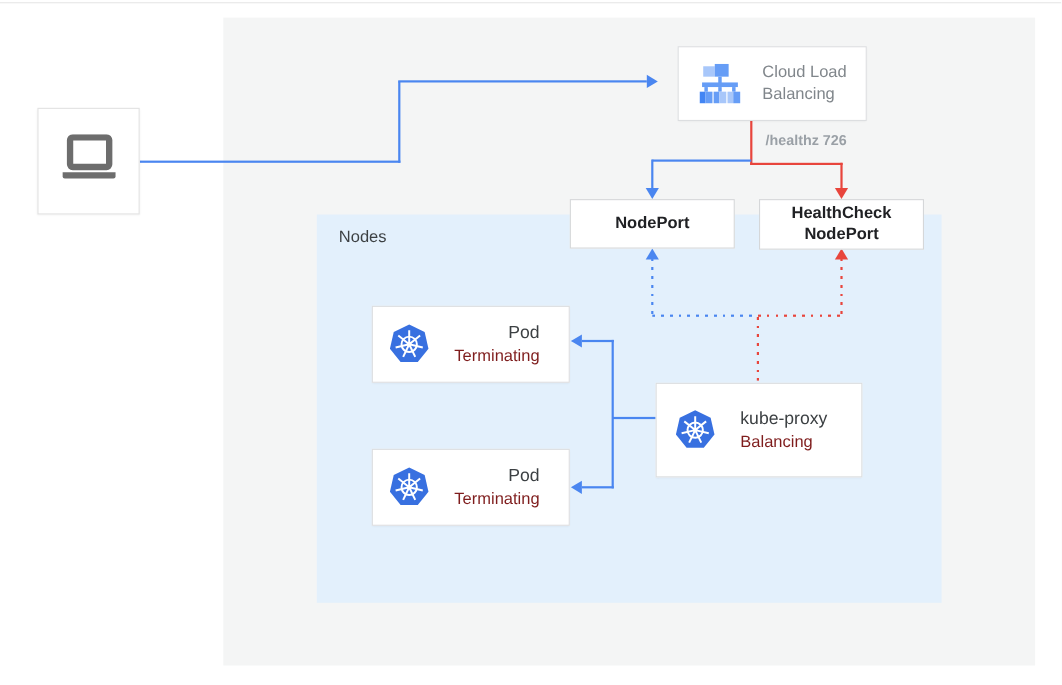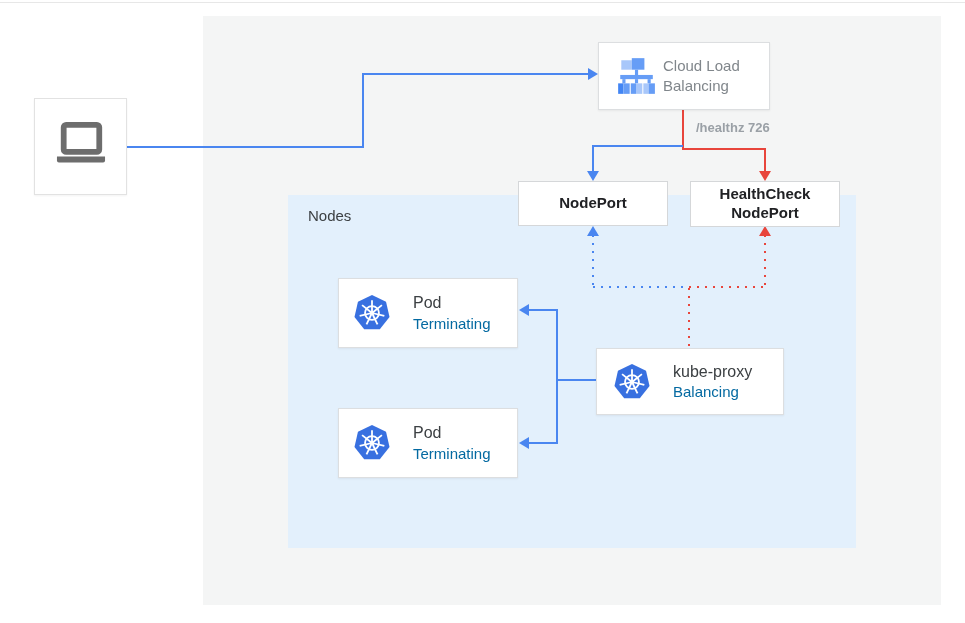--- a/index.html
+++ b/index.html
@@ -30,22 +30,22 @@
   }
   .card {
     position: absolute;
     background: #ffffff;
     border: 1px solid #dcdee0;
     box-shadow: 0 1px 2px rgba(0,0,0,0.06);
     display: flex;
     align-items: center;
   }
   .card .txt { display: flex; flex-direction: column; line-height: 1.35; }
-  .card .title { font-size: 16px; color: #3c4043; }
-  .card .sub { font-size: 15px; color: #0369a1; }
+  .card .title { font-size: 16px; color: #3c4043; text-align: right; }
+  .card .sub { font-size: 15px; color: #7f1d1d; }
   .port-box {
     position: absolute;
     background: #ffffff;
     border: 1px solid #d5d7d9;
     display: flex; align-items: center; justify-content: center;
     text-align: center;
     font-size: 15px; font-weight: bold; color: #202124;
     line-height: 1.25;
   }
   .laptop-card {
@@ -122,21 +122,21 @@
 
   <div class="laptop-card">
     <span class="icon-wrap">
       <svg width="62" height="50" viewBox="0 0 64 52">
         <rect x="14" y="3" width="37" height="28" rx="2.5" fill="none" stroke="#6d6d6d" stroke-width="6"></rect>
         <path d="M7 36 h50 v4 a2 2 0 0 1 -2 2 h-46 a2 2 0 0 1 -2 -2 z" fill="#6d6d6d"></path>
       </svg>
     </span>
   </div>
 
-  <div class="card" style="left:598px;top:42px;width:172px;height:68px;padding:0 16px;gap:6px;">
+  <div class="card" style="left:616px;top:42px;width:172px;height:68px;padding:0 16px;gap:18px;">
     <span class="icon-wrap">
       <svg width="42" height="38" viewBox="0 0 40 36">
         <rect x="6" y="3" width="10" height="9" fill="#a8c7fa"></rect>
         <rect x="16" y="1" width="12" height="11" fill="#669df6"></rect>
         <rect x="19" y="12" width="3" height="6" fill="#669df6"></rect>
         <rect x="5" y="17" width="31" height="4" fill="#669df6"></rect>
         <rect x="7" y="21" width="3" height="4" fill="#669df6"></rect>
         <rect x="19" y="21" width="3" height="4" fill="#669df6"></rect>
         <rect x="31" y="21" width="3" height="4" fill="#669df6"></rect>
         <rect x="3" y="25" width="5" height="10" fill="#4285f4"></rect>
@@ -198,21 +198,21 @@
         </g>
         <circle cx="18" cy="18" r="2.1" fill="#ffffff"></circle>
       </svg>
     </span>
     <span class="txt">
       <span class="title">Pod</span>
       <span class="sub">Terminating</span>
     </span>
   </div>
 
-  <div class="card" style="left:596px;top:348px;width:188px;height:67px;padding:0 16px;gap:22px;">
+  <div class="card" style="left:596px;top:348px;width:188px;height:86px;padding:0 16px;gap:22px;">
     <span class="icon-wrap">
       <svg width="38" height="38" viewBox="0 0 36 36">
         <polygon points="18,1 31.3,7.4 34.6,21.8 25.4,33.3 10.6,33.3 1.4,21.8 4.7,7.4" fill="#3870e0"></polygon>
         <g stroke="#ffffff" stroke-width="1.7" fill="none">
           <line x1="18" y1="18" x2="18" y2="6"></line>
             <line x1="18" y1="18" x2="27.4" y2="10.5"></line>
           <line x1="18" y1="18" x2="29.7" y2="20.7"></line>
             <line x1="18" y1="18" x2="23.2" y2="28.8"></line>
           <line x1="18" y1="18" x2="12.8" y2="28.8"></line>
             <line x1="18" y1="18" x2="6.3" y2="20.7"></line>

